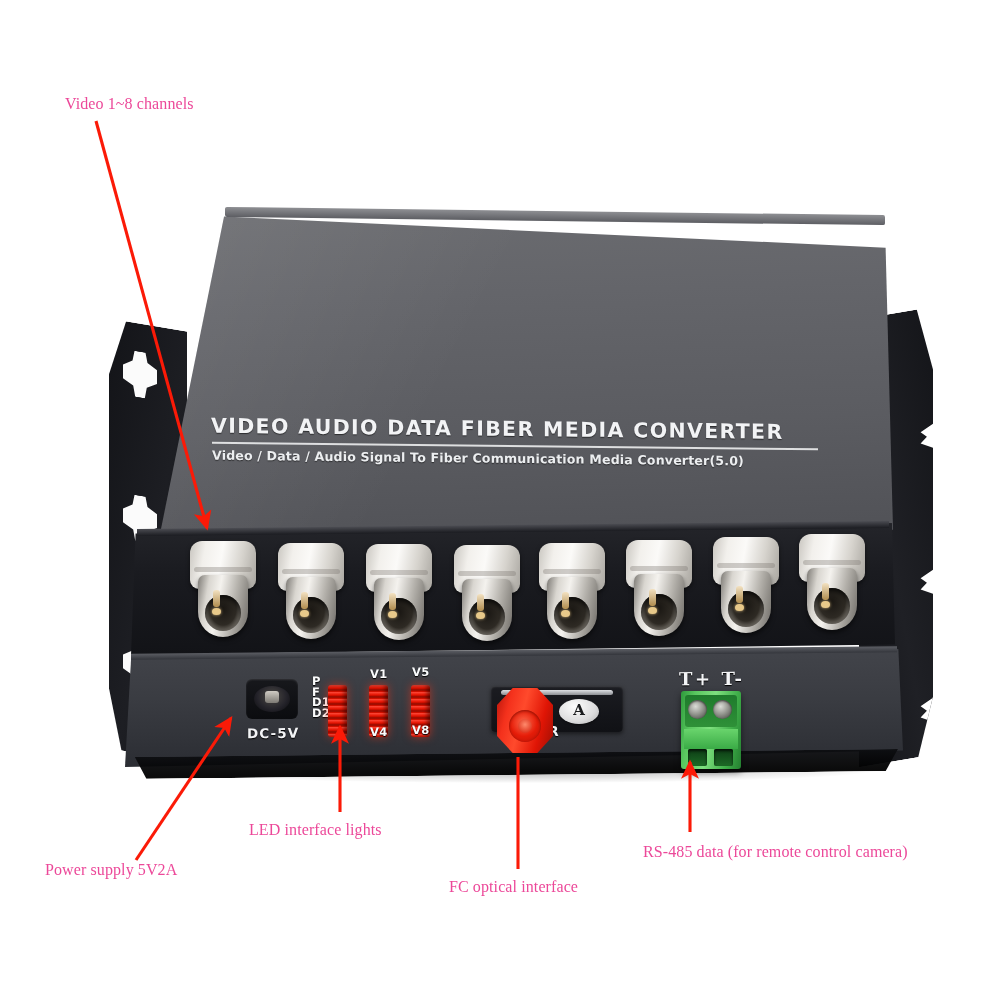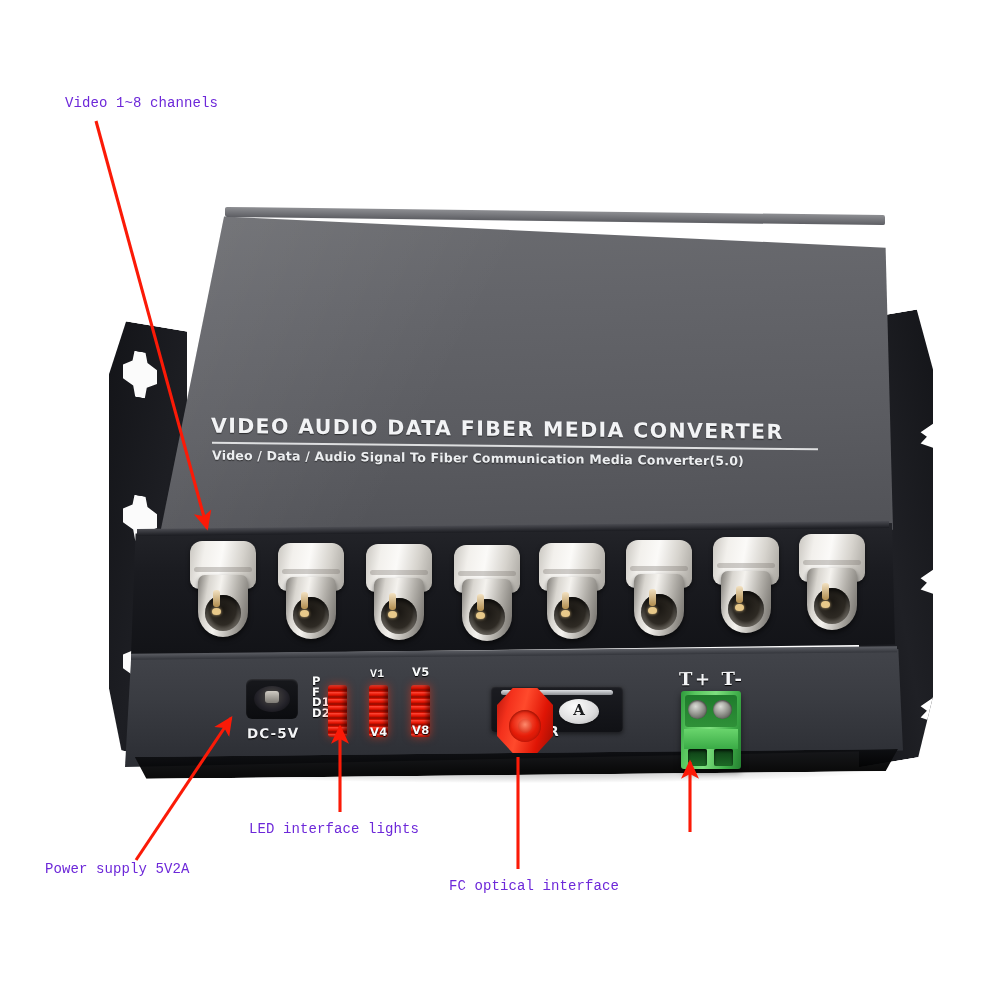--- a/index.html
+++ b/index.html
@@ -1,22 +1,22 @@
 <!DOCTYPE html>
 <html><head>
 <meta charset="utf-8">
 <style>
   html,body{margin:0;padding:0;background:#ffffff;}
   body{width:1000px;height:1000px;overflow:hidden;
        font-family:"Liberation Sans","DejaVu Sans",sans-serif;}
   #stage{position:relative;width:1000px;height:1000px;background:#ffffff;}
 
   
-  .anno{position:absolute;color:#6d28d9;font-size:14px;white-space:nowrap;
-        letter-spacing:.1px;font-family:Liberation Mono, monospace;}
+  .anno{position:absolute;color:#ec4899;font-size:16px;white-space:nowrap;
+        letter-spacing:.1px;font-family:Liberation Serif, serif;}
   #anno-video{left:65px;top:95px;}
   #anno-power{left:45px;top:861px;}
   #anno-led{left:249px;top:821px;}
   #anno-fc{left:414px;top:878px;margin-left:35px;}
   #anno-rs485{left:643px;top:843px;}
 
   svg.overlay{position:absolute;left:0;top:0;width:1000px;height:1000px;
               pointer-events:none;}
 
   
@@ -120,21 +120,21 @@
 
   
   .ledstack{position:absolute;width:19px;height:52px;border-radius:3px;
     background:repeating-linear-gradient(180deg,#ff4a3a 0px,#e41200 3px,#8d0b00 5px,#e41200 7px);
     box-shadow:0 0 8px rgba(255,50,20,.55),inset -3px 0 4px rgba(0,0,0,.45);}
   #led1{left:315px;top:672px;} #led2{left:356px;top:672px;} #led3{left:398px;top:672px;}
   .ledlbl{position:absolute;color:#fafbfc;font-size:11.5px;font-weight:bold;
     letter-spacing:.3px;transform:skewY(-0.6deg);line-height:10.6px;
     font-family:"DejaVu Sans","Liberation Sans",sans-serif;text-shadow:0 1px 1px #000;}
   #lbl-pfd{left:299px;top:663px;width:16px;}
-  #lbl-v1{left:357px;top:656px;font-family:Liberation Mono, monospace;} #lbl-v4{left:357px;top:714px;}
+  #lbl-v1{left:357px;top:656px;} #lbl-v4{left:357px;top:714px;}
   #lbl-v5{left:399px;top:654px;} #lbl-v8{left:399px;top:712px;}
 
   
   #fcplate{position:absolute;left:478px;top:673px;width:132px;height:46px;border-radius:4px;
     background:linear-gradient(180deg,#1b1c21 0%,#101115 100%);
     box-shadow:inset 0 1px 2px rgba(255,255,255,.16),0 2px 4px rgba(0,0,0,.5);}
   #fcslot{position:absolute;left:10px;top:4px;width:112px;height:5px;border-radius:3px;
     background:linear-gradient(180deg,#dfe1e4,#8c8e93);}
   #fc-oval{position:absolute;left:546px;top:686px;width:40px;height:25px;border-radius:50%;
     background:radial-gradient(ellipse at 40% 30%,#fdfdfd 0%,#dcdcdd 60%,#aeaeb0 100%);
@@ -333,14 +333,15 @@
 
     <line x1="518" y1="869" x2="518" y2="757" stroke="#fb1a07" stroke-width="3.1"></line>
 
     <line x1="690" y1="832" x2="690" y2="762" stroke="#fb1a07" stroke-width="3.1" marker-end="url(#ah)"></line>
   </svg>
 
   <div class="anno" id="anno-video">Video 1~8 channels</div>
   <div class="anno" id="anno-power">Power supply 5V2A</div>
   <div class="anno" id="anno-led">LED interface lights</div>
   <div class="anno" id="anno-fc">FC optical interface</div>
+  <div class="anno" id="anno-rs485">RS-485 data (for remote control camera)</div>
 
 </div>
 
 </body></html>

